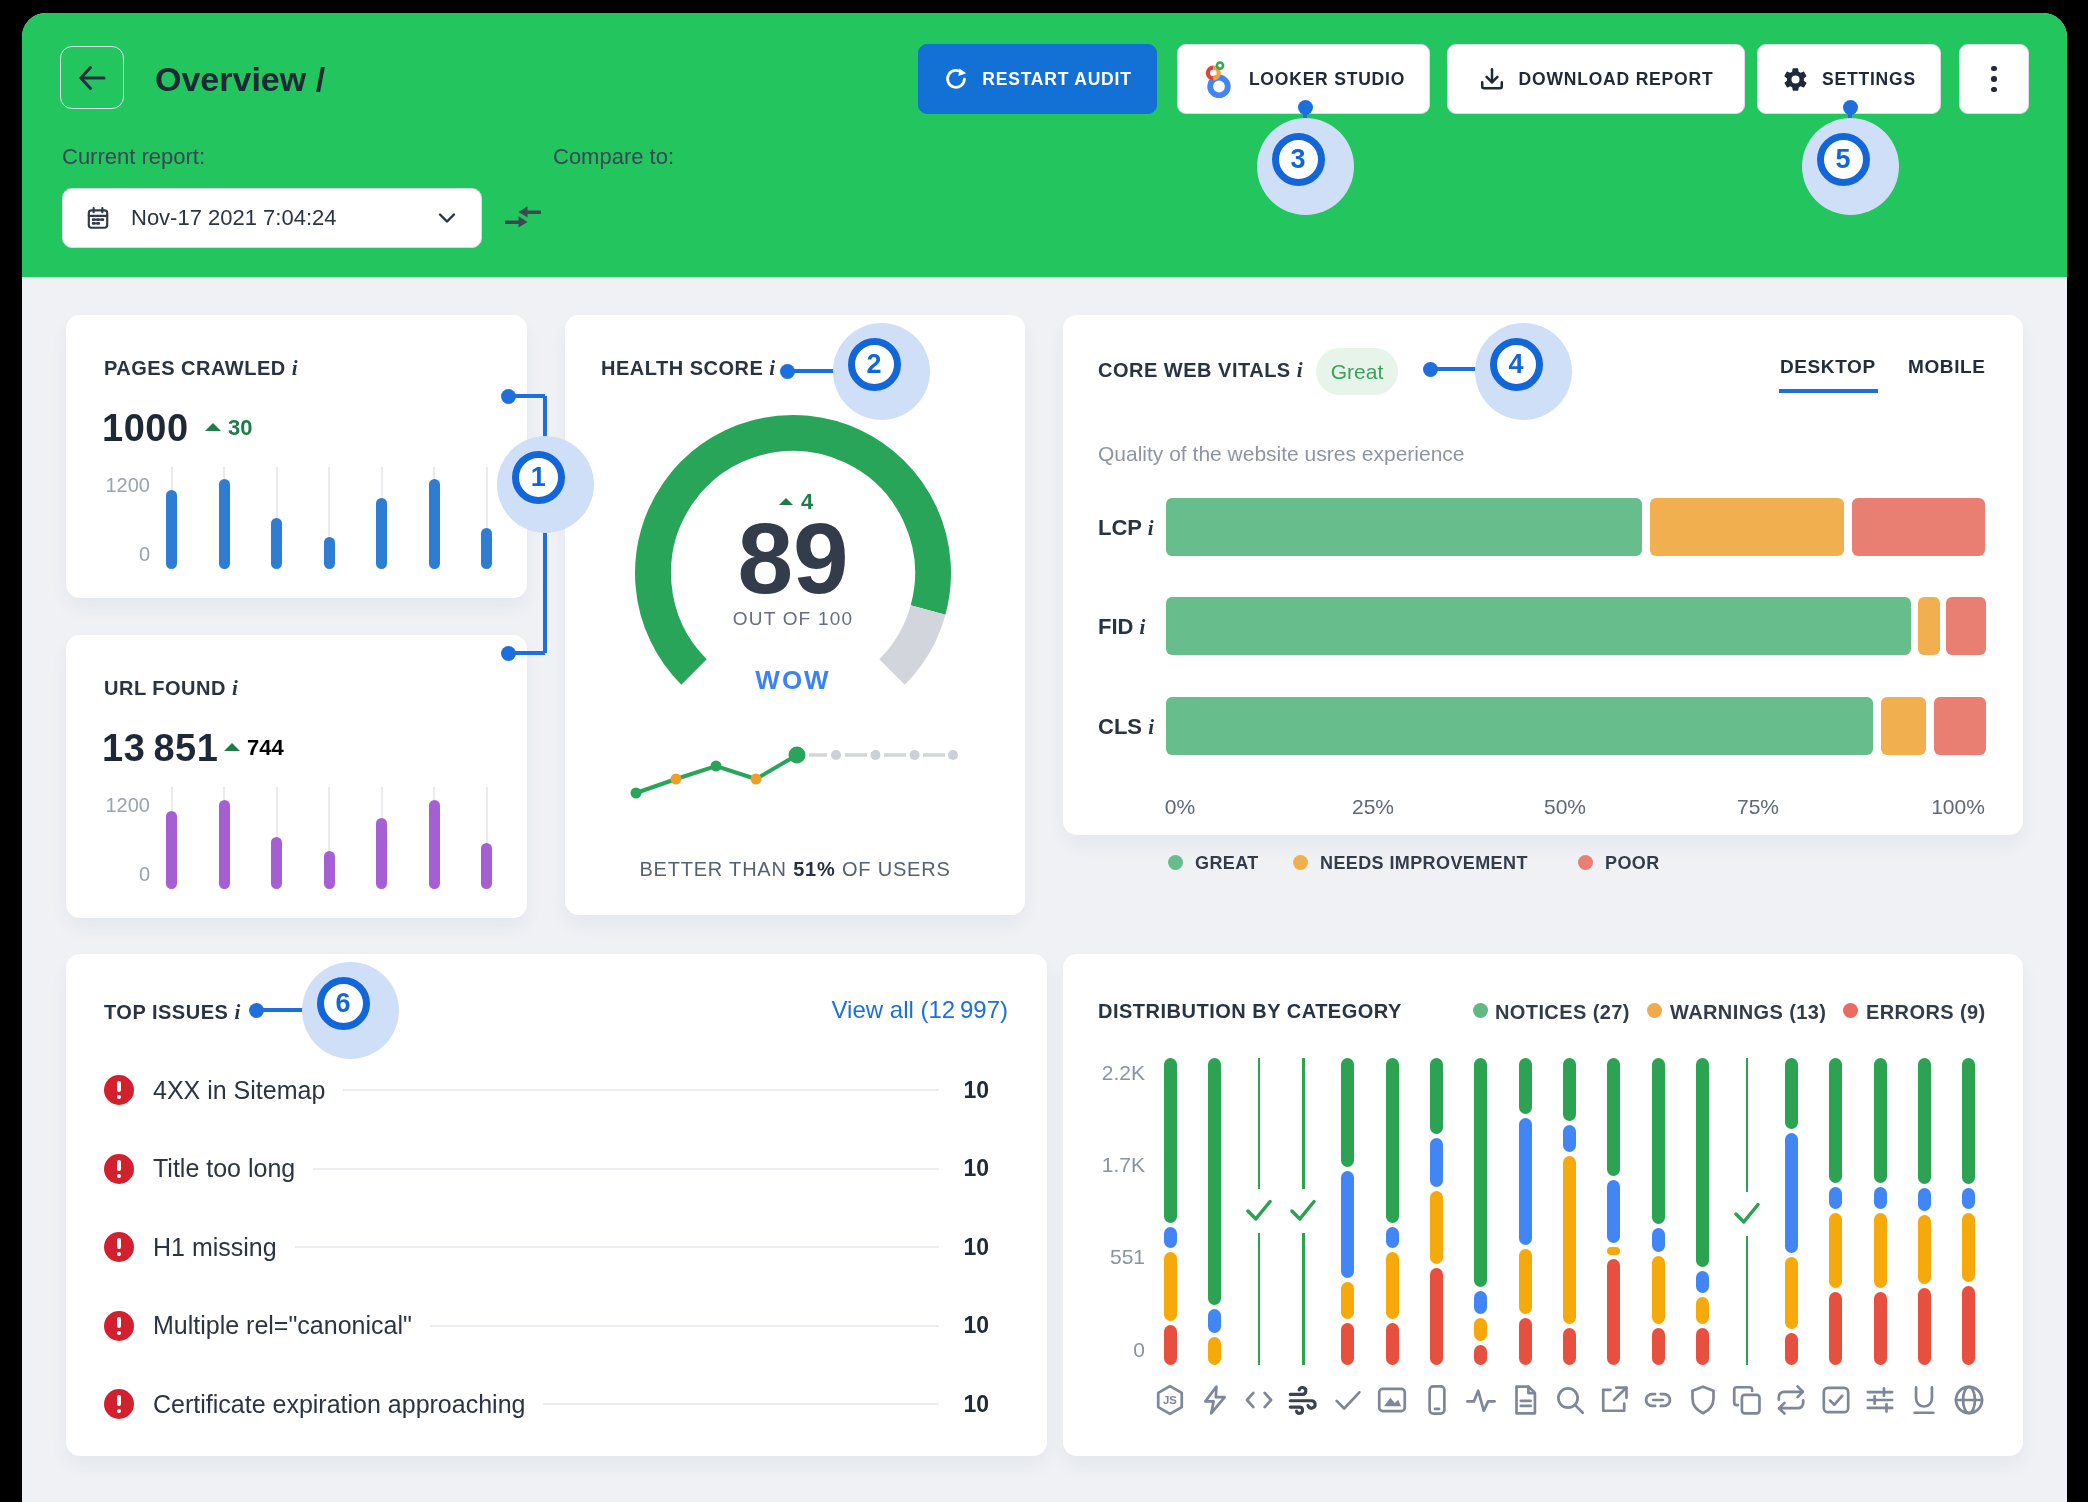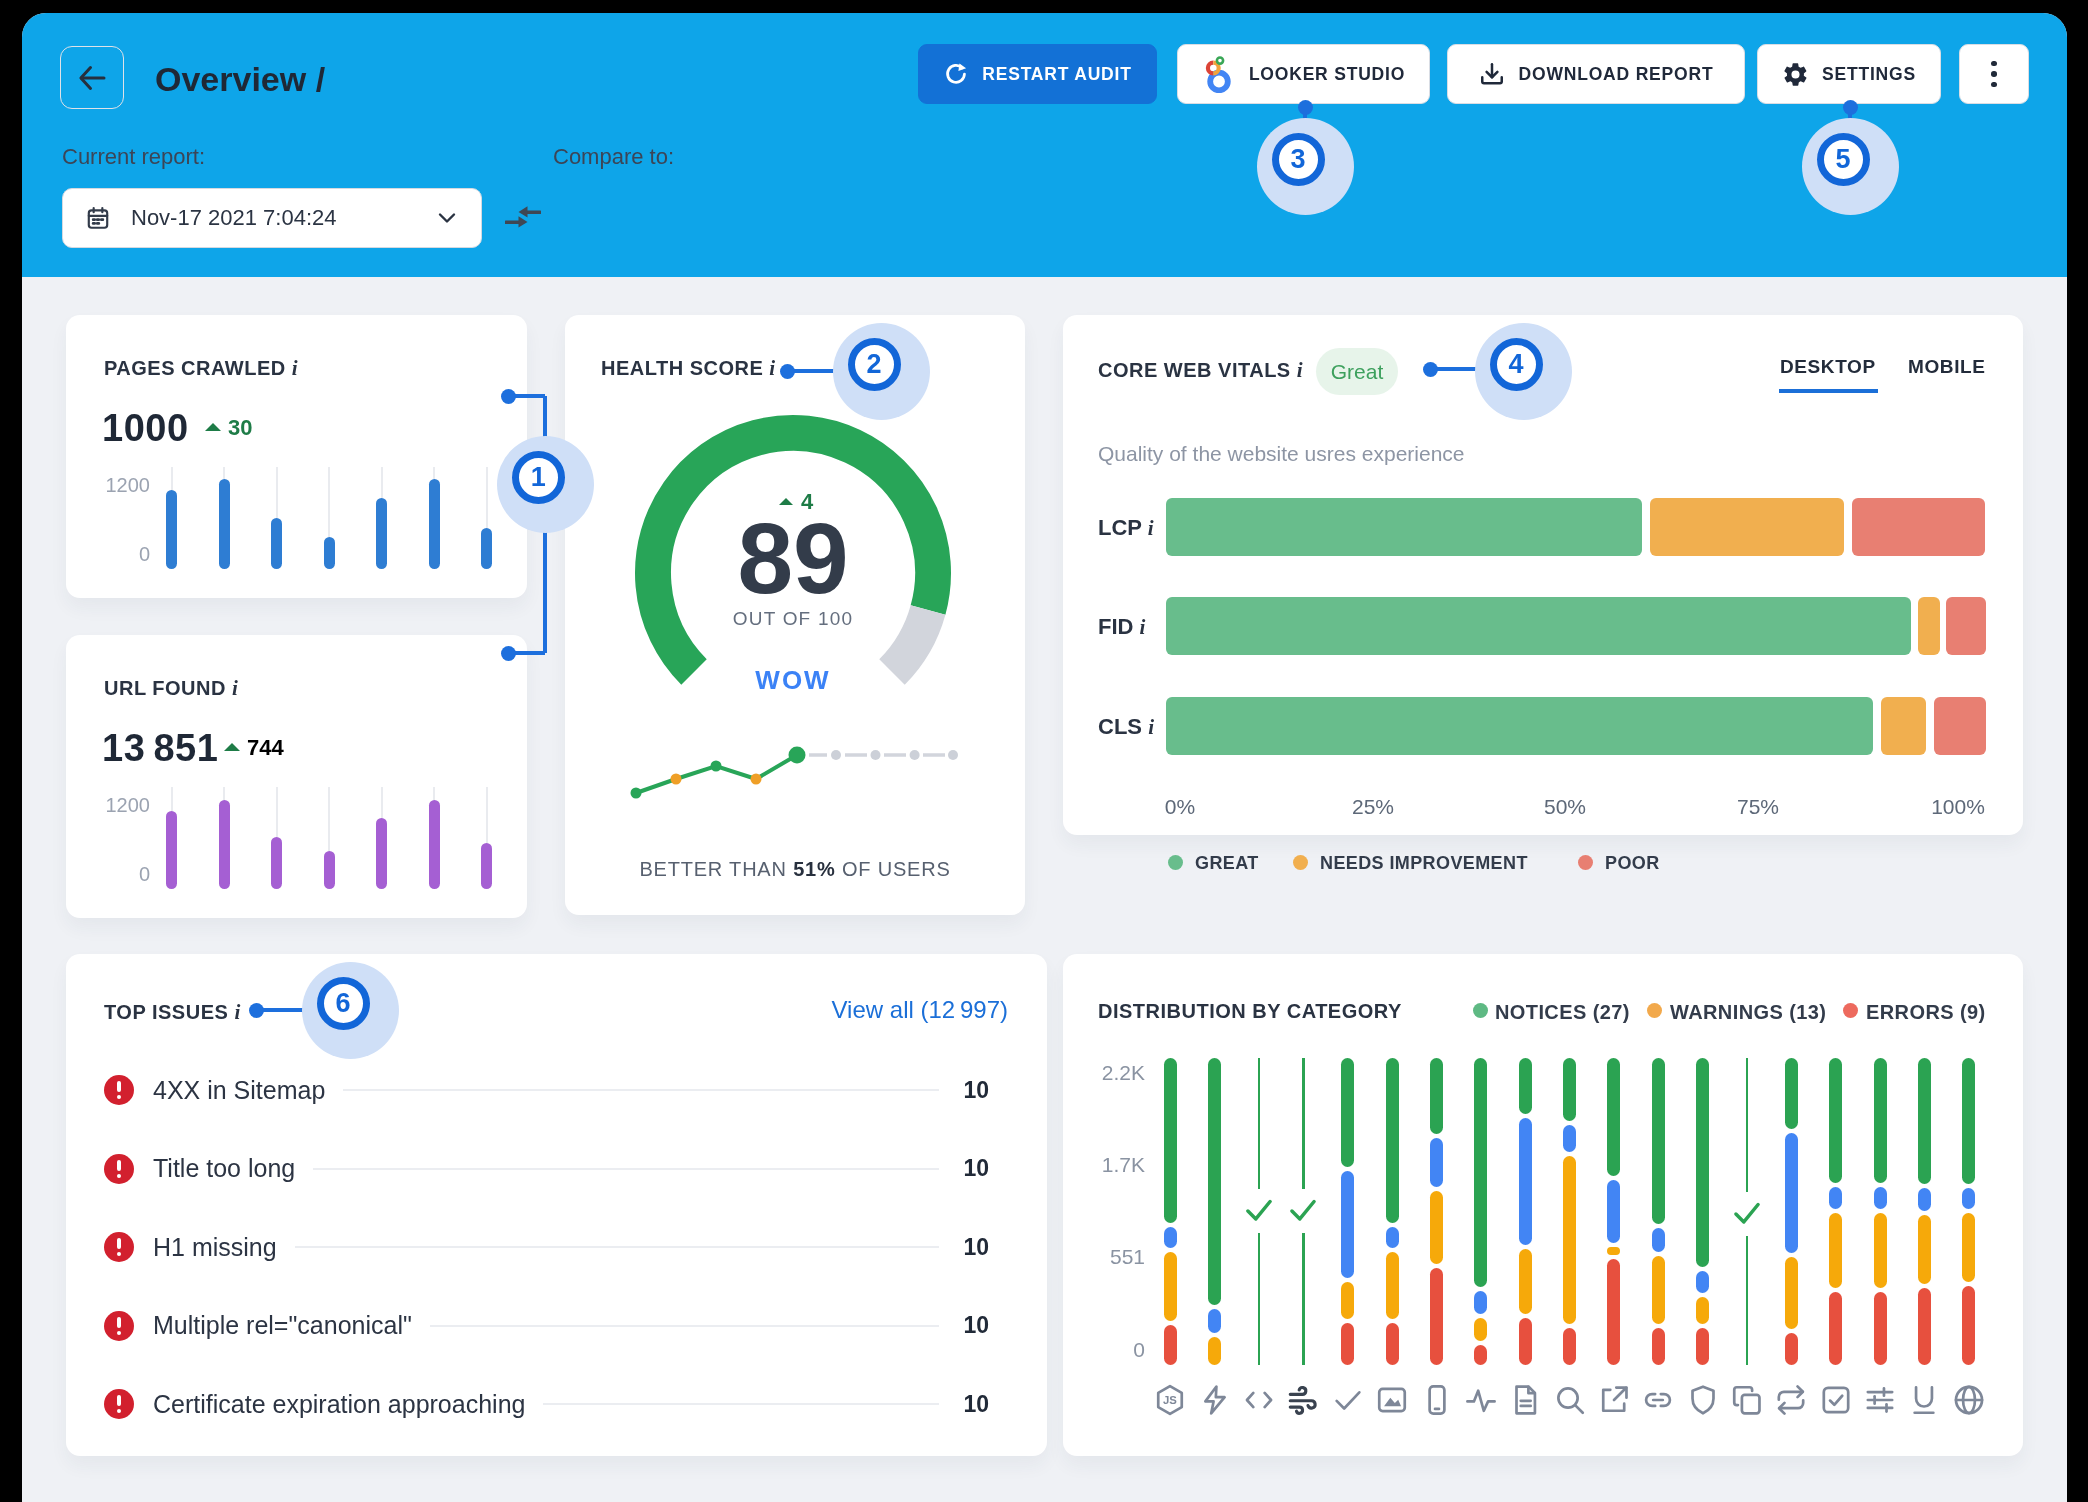--- a/index.html
+++ b/index.html
@@ -1,25 +1,25 @@
 <!DOCTYPE html>
 <html><head><meta charset="utf-8"><title>Overview</title>
 <style>
 * { margin:0; padding:0; box-sizing:border-box; }
 html,body { width:2088px; height:1502px; background:#000; overflow:hidden; }
 body { font-family:"Liberation Sans", sans-serif; }
 .frame { position:absolute; left:22px; top:13px; width:2045px; height:1489px;
   background:#eff1f5; border-radius:24px 24px 0 0; overflow:hidden; }
-.header { position:absolute; left:0; top:0; width:2045px; height:264px; background:#0ea5e9; }
+.header { position:absolute; left:0; top:0; width:2045px; height:264px; background:#22c55e; }
 .abs { position:absolute; }
 .card { position:absolute; background:#fff; border-radius:14px;
   box-shadow:0 10px 18px rgba(40,50,70,0.05); }
 .ctitle { font-size:20px; font-weight:bold; color:#2a3342; letter-spacing:0.5px; }
 .ic { font-style:italic; font-family:"Liberation Serif",serif; font-weight:bold; font-size:21px; }
-.btn { position:absolute; top:31px; height:60px; border:1.5px solid #d9dde4; border-radius:9px;
+.btn { position:absolute; top:31px; height:70px; border:1.5px solid #d9dde4; border-radius:9px;
   background:#fff; display:flex; align-items:center; justify-content:center;
   font-size:17.5px; font-weight:bold; letter-spacing:0.8px; color:#20293a; }
 .halo { position:absolute; width:97px; height:97px; border-radius:50%; background:#cfdff7; }
 .ring { position:absolute; width:53px; height:53px; border-radius:50%; background:#fff;
   border:7px solid #1266d8; color:#1266d8; font-size:27px; font-weight:bold;
   display:flex; align-items:center; justify-content:center; }
 .cdot { position:absolute; width:15px; height:15px; border-radius:50%; background:#1d6fdd; }
 .cline { position:absolute; background:#1d6fdd; }
 .vbar { position:absolute; border-radius:7px; }
 .glabel { position:absolute; width:70px; text-align:right; font-size:20px; color:#9ba3b1; }

